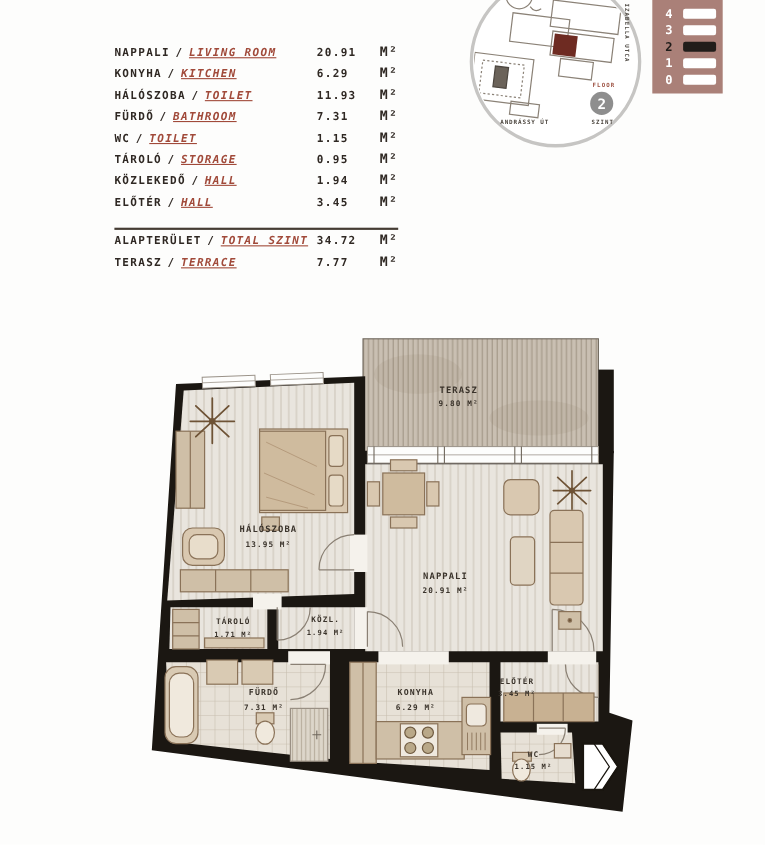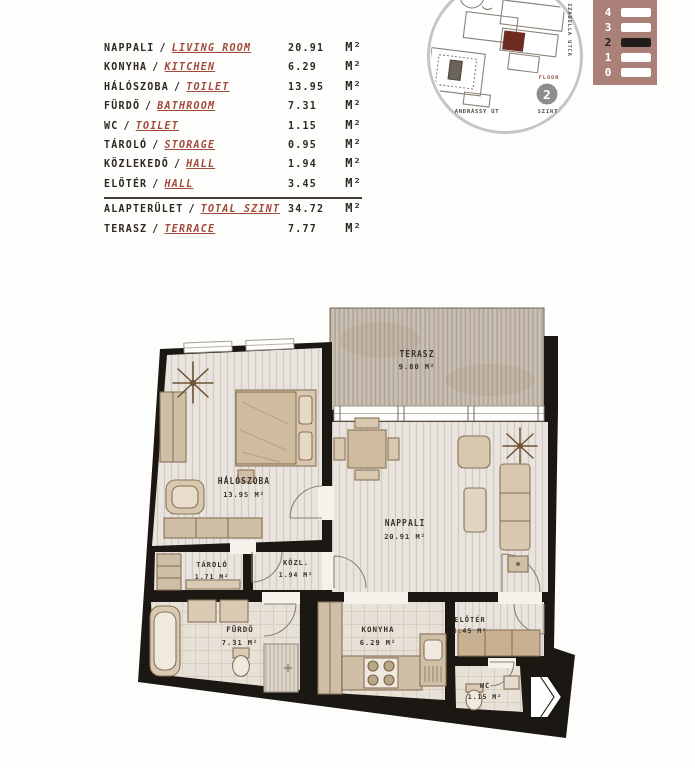--- a/index.html
+++ b/index.html
@@ -6,21 +6,21 @@
   .page{position:relative;width:695px;height:768px;background:#fdfdfc;overflow:hidden;
         font-family:"DejaVu Sans Mono", monospace;}
   
   .room-list{position:absolute;left:104px;top:40px;width:258px;}
   .rl-row{display:flex;align-items:baseline;height:19.4px;font-size:10px;font-weight:bold;
           letter-spacing:1.2px;color:#2f2823;white-space:nowrap;}
   .rl-sep{margin:0 5px;color:#2f2823;}
   .rl-en{font-style:italic;color:#a14a3a;text-decoration:underline;}
   .rl-val{margin-left:auto;width:46px;text-align:left;}
   .rl-unit{width:28px;text-align:right;font-size:12px;}
-  .rl-summary{border-top:2px solid #453c34;margin-top:2px;padding-top:2px;}
+  .rl-summary{border-top:2px solid #453c34;margin-top:12px;padding-top:2px;}
   
   .floor-selector{position:absolute;left:593px;top:0;width:64px;height:85px;background:#aa8078;
           box-sizing:border-box;display:flex;flex-direction:column;justify-content:space-evenly;
           padding:3px 0 4px 9px;}
   .fs-row{display:flex;align-items:center;gap:7px;height:12px;cursor:pointer;}
   .fs-num{width:12px;text-align:center;color:#ffffff;font-size:11px;font-weight:bold;}
   .fs-bar{width:30px;height:9px;background:#ffffff;border-radius:2px;}
   .fs-row.active .fs-num{color:#211d1a;}
   .fs-row.active .fs-bar{background:#211d1a;}
   
@@ -45,21 +45,21 @@
       <span class="rl-hu">KONYHA</span>
       <span class="rl-sep">/</span>
       <span class="rl-en">KITCHEN</span>
       <span class="rl-val">6.29</span>
       <span class="rl-unit">M²</span>
     </div>
     <div class="rl-row">
       <span class="rl-hu">HÁLÓSZOBA</span>
       <span class="rl-sep">/</span>
       <span class="rl-en">TOILET</span>
-      <span class="rl-val">13.95</span>
+      <span class="rl-val">11.93</span>
       <span class="rl-unit">M²</span>
     </div>
     <div class="rl-row">
       <span class="rl-hu">FÜRDŐ</span>
       <span class="rl-sep">/</span>
       <span class="rl-en">BATHROOM</span>
       <span class="rl-val">7.31</span>
       <span class="rl-unit">M²</span>
     </div>
     <div class="rl-row">

